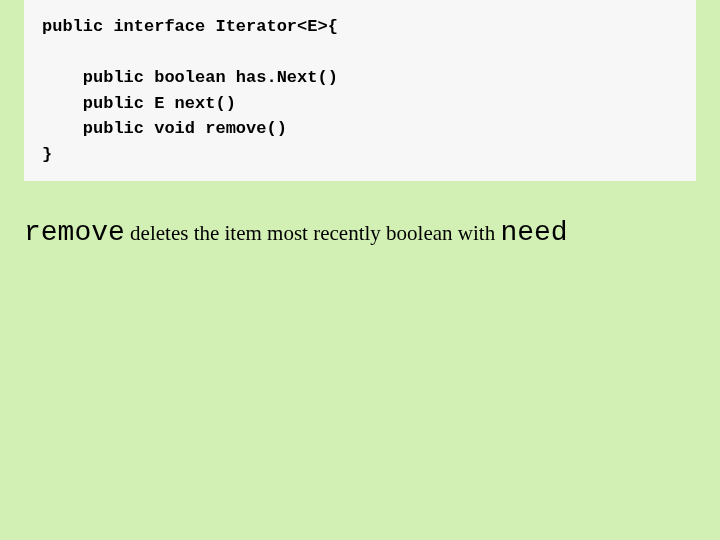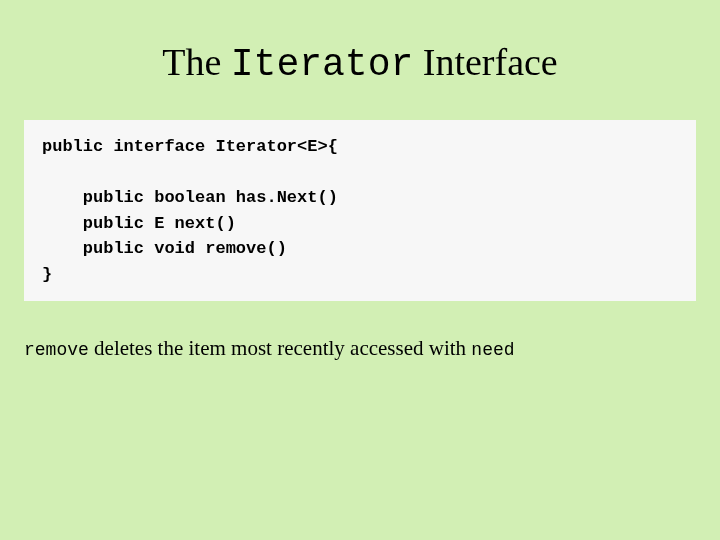--- a/index.html
+++ b/index.html
@@ -39,37 +39,34 @@
     font-size: 17px;
     line-height: 1.5;
     white-space: pre;
   }
   .para {
     font-size: 21px;
     line-height: 1.3;
     margin: 0 24px 34px 24px;
   }
   .para .mono {
-    font-size: 18px;
+    font-size: 28px;
   }
 </style>
 </head>
 <body>
 
 <div class="slide">
 
-  <div class="title">
-    <span>The </span><span class="mono">Iterator</span><span> Interface</span>
-  </div>
 
   <div class="codebox"><span>public interface Iterator&lt;E&gt;{</span>
 
 <span>    public boolean has.Next()</span>
 <span>    public E next()</span>
 <span>    public void remove()</span>
 <span>}</span></div>
 
   <div class="para">
-    <span class="mono">remove</span><span> deletes the item most recently accessed with </span><span class="mono">need</span>
+    <span class="mono">remove</span><span> deletes the item most recently boolean with </span><span class="mono">need</span>
   </div>
 
 
 </div>
 
 </body></html>

